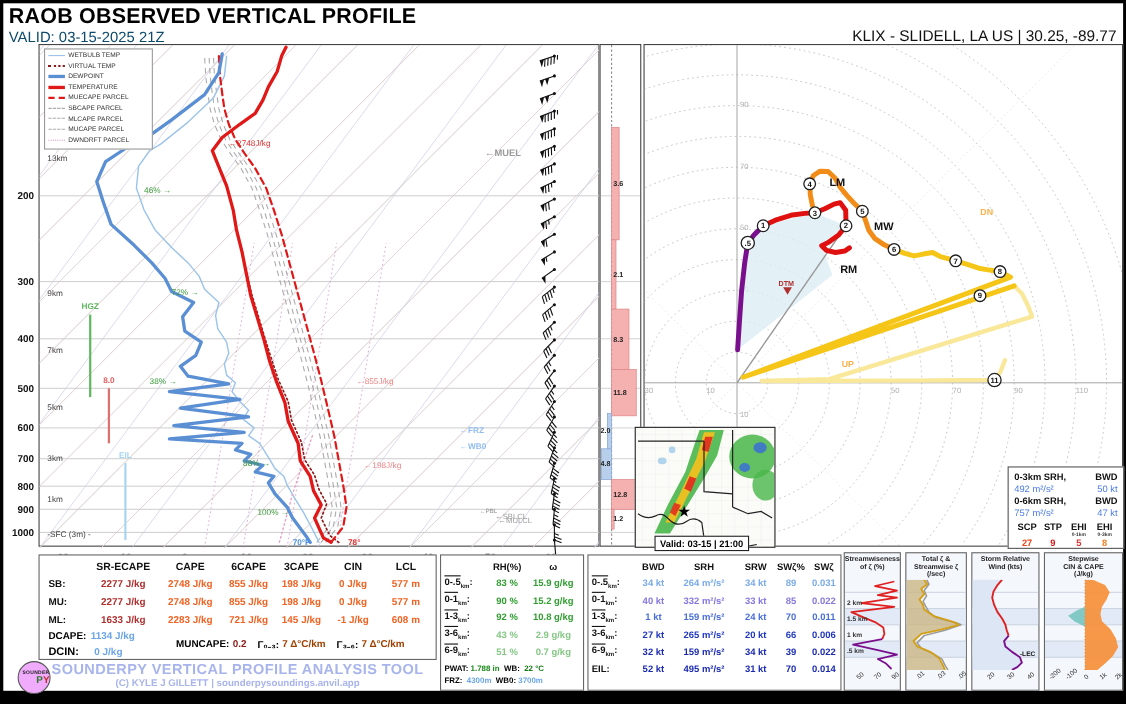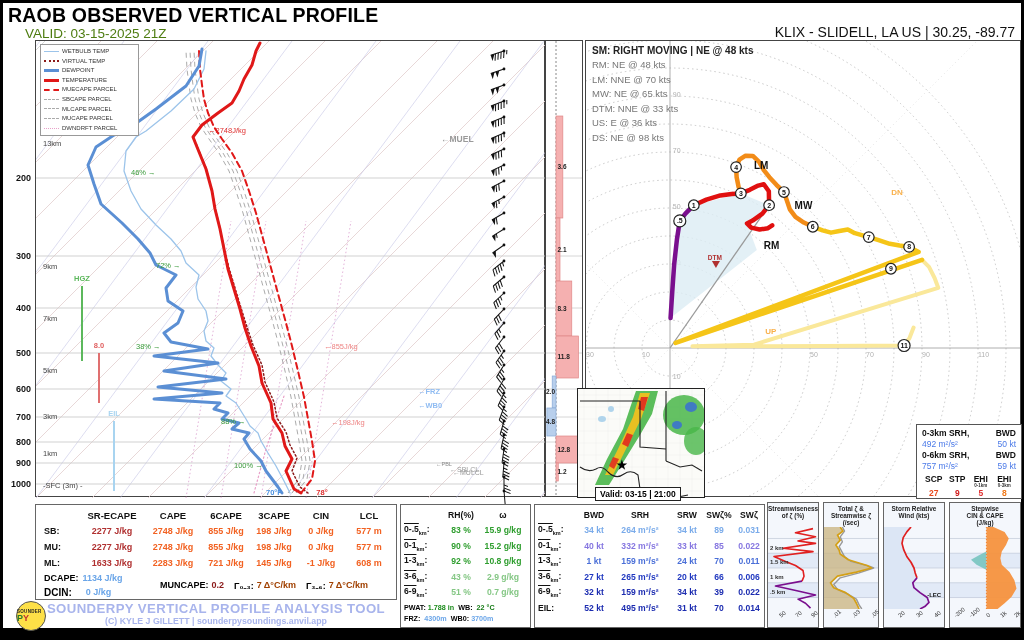--- a/index.html
+++ b/index.html
@@ -2,21 +2,21 @@
 <html><head>
 <meta charset="utf-8">
 <style>
   html,body{margin:0;padding:0;background:#222;}
   *{box-sizing:border-box;}
   body{font-family:"Liberation Sans",sans-serif;}
   #canvas{position:relative;width:1024px;height:640px;background:#000;overflow:hidden;}
   #inner{position:absolute;left:3px;top:3px;width:1018px;height:625px;background:#fff;}
   .abs{position:absolute;}
   #title{left:5px;top:1px;font-size:19.5px;font-weight:800;color:#000;letter-spacing:.2px;}
-  #valid{left:22px;top:23px;font-size:13.5px;color:#4d7c0f;text-align:center;}
+  #valid{left:5px;top:23px;font-size:13.5px;color:#0c4a6e;text-align:center;}
   #station{right:6px;top:21px;font-size:14px;color:#111;}
   .panelbox{border:1px solid #444;background:#fff;}
   #skewt-wrap{left:32px;top:37px;width:510px;height:457px;}
   #skewt-svg{overflow:visible;}
   #legend{left:4px;top:3px;width:99px;background:#fff;border:1px solid #999;padding:2px 3px;z-index:4;}
   .legrow{font-size:6px;color:#333;line-height:9.6px;white-space:nowrap;}
   .sw{display:inline-block;width:15px;height:0;margin-right:3px;vertical-align:middle;}
   .sw-wetbulb{border-top:1.6px solid #9cc4ea;}
   .sw-virtual{border-top:2.2px dotted #8b1a1a;}
   .sw-dew{border-top:3px solid #5b8fd4;}
@@ -39,21 +39,21 @@
   .hdr4 span,.vals4 span{flex:1;font-weight:bold;font-size:8.5px;color:#111;}
   .hdr4 .sub{display:block;font-size:4.5px;font-style:normal;line-height:4px;color:#333;}
   #thermo-box{left:32px;top:501px;width:362px;height:96px;border:1.5px solid #666;background:#fff;padding:2px 0 0 4px;}
   .trow{display:flex;align-items:center;height:16px;}
   .tcell{text-align:center;font-weight:bold;font-size:9px;}
   .thead .tcell{font-size:9.5px;color:#111;}
   #thermo-bottom{display:flex;}
   #footer-text{left:32px;top:598px;width:362px;text-align:center;}
   #footer-line1{font-size:13.2px;font-weight:bold;color:#a8b4ec;letter-spacing:.4px;}
   #footer-line2{font-size:8.8px;font-weight:bold;color:#a8b4ec;}
-  #logo{left:13px;top:598px;width:30px;height:30px;border:1px solid #555;border-radius:50%;background:#fde047;text-align:left;z-index:6;}
+  #logo{left:13px;top:598px;width:30px;height:30px;border:1px solid #555;border-radius:50%;background:#f0abfc;text-align:right;z-index:6;}
   #logo .l1{font-size:4.5px;font-weight:bold;color:#222;margin-top:7px;letter-spacing:.3px;}
   #logo .l2{font-size:9px;font-weight:800;margin-top:-1px;}
   #logo .l2 .p{color:#2a7a2a;} #logo .l2 .y{color:#c03030;}
   #rh-box{left:397px;top:501px;width:131px;height:124px;border:1.5px solid #666;background:#fff;padding:2px 0 0 3px;}
   #bwd-box{left:531px;top:501px;width:231px;height:124px;border:1.5px solid #666;background:#fff;padding:2px 0 0 3px;}
   .krow{display:flex;align-items:center;height:15.5px;}
   .kcell{text-align:center;font-weight:bold;font-size:8.6px;}
   .khead .kcell{color:#111;}
   .laycol{font-weight:bold;color:#111;font-size:8.6px;white-space:nowrap;}
   .ovl{text-decoration:overline;}
@@ -539,29 +539,20 @@
           <text x="226.79999999999998" y="188.26000000000002" fill="#111" font-size="7" text-anchor="middle" font-weight="bold">6</text>
           <circle cx="282.79999999999995" cy="196.12" r="5.3" fill="#fff" stroke="#222" stroke-width="1.2"></circle>
           <text x="282.79999999999995" y="198.62" fill="#111" font-size="7" text-anchor="middle" font-weight="bold">7</text>
           <circle cx="323.12" cy="205.92000000000002" r="5.3" fill="#fff" stroke="#222" stroke-width="1.2"></circle>
           <text x="323.12" y="208.42000000000002" fill="#111" font-size="7" text-anchor="middle" font-weight="bold">8</text>
           <circle cx="304.92" cy="227.76" r="5.3" fill="#fff" stroke="#222" stroke-width="1.2"></circle>
           <text x="304.92" y="230.26" fill="#111" font-size="7" text-anchor="middle" font-weight="bold">9</text>
           <circle cx="318.0799999999999" cy="304.48" r="6" fill="#fff" stroke="#222" stroke-width="1.2"></circle>
           <text x="318.0799999999999" y="306.98" fill="#111" font-size="7" text-anchor="middle" font-weight="bold">11</text>
         </svg>
-    <div class="abs" id="hodo-header">
-          <div class="smline0">SM: RIGHT MOVING | NE @ 48 kts</div>
-          <div class="smline">RM: NE @ 48 kts</div>
-          <div class="smline">LM: NNE @ 70 kts</div>
-          <div class="smline">MW: NE @ 65 kts</div>
-          <div class="smline">DTM: NNE @ 33 kts</div>
-          <div class="smline">US: E @ 36 kts</div>
-          <div class="smline">DS: NE @ 98 kts</div>
-        </div>
   </div>
 
   <div class="abs" id="radar">
     <svg id="radar-svg" width="126" height="108" viewBox="0 0 126 108">
           <line x1="6" y1="0" x2="6" y2="108" stroke="#eee" stroke-width="0.5"></line>
           <line x1="18" y1="0" x2="18" y2="108" stroke="#eee" stroke-width="0.5"></line>
           <line x1="30" y1="0" x2="30" y2="108" stroke="#eee" stroke-width="0.5"></line>
           <line x1="42" y1="0" x2="42" y2="108" stroke="#eee" stroke-width="0.5"></line>
           <line x1="54" y1="0" x2="54" y2="108" stroke="#eee" stroke-width="0.5"></line>
           <line x1="66" y1="0" x2="66" y2="108" stroke="#eee" stroke-width="0.5"></line>
@@ -607,21 +598,21 @@
     <div class="srow blue">
           <span>492 m²/s²</span>
           <span>50 kt</span>
         </div>
     <div class="srow">
           <span class="b">0-6km SRH,</span>
           <span class="b">BWD</span>
         </div>
     <div class="srow blue">
           <span>757 m²/s²</span>
-          <span>59 kt</span>
+          <span>47 kt</span>
         </div>
     <div class="hdr4" style="margin-top:2px;">
       <span><b>SCP</b><i class="sub">&nbsp;</i></span>
       <span><b>STP</b><i class="sub">&nbsp;</i></span>
       <span><b>EHI</b><i class="sub">0-1km</i></span>
       <span><b>EHI</b><i class="sub">0-3km</i></span>
     </div>
     <div class="vals4" id="srh-vals">
       <span style="color: rgb(232, 73, 29);">27</span>
       <span style="color: rgb(208, 24, 24);">9</span>

